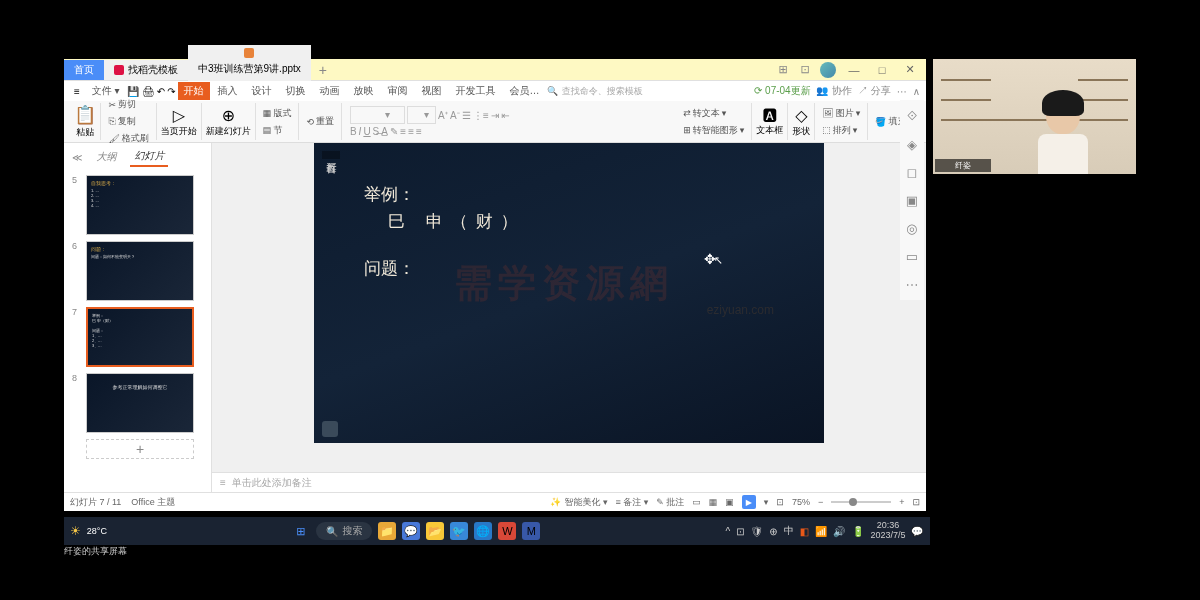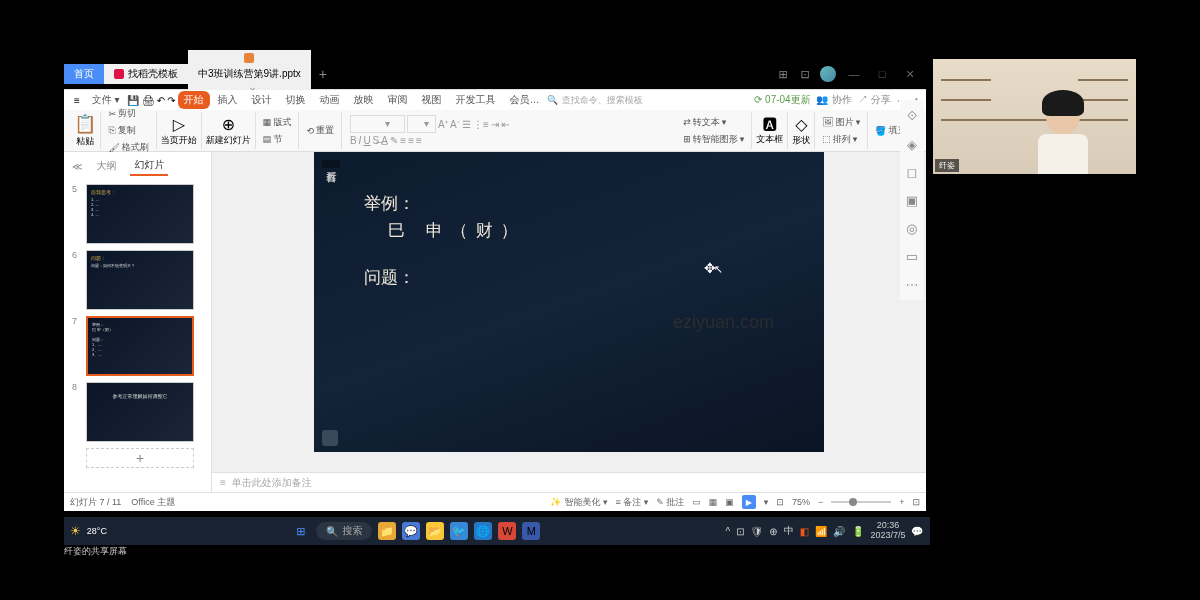--- a/index.html
+++ b/index.html
@@ -1,51 +1,51 @@
 <!DOCTYPE html>
 <html><head>
 <meta charset="utf-8">
 <style>
 * { margin: 0; padding: 0; box-sizing: border-box; font-family: "Microsoft YaHei", sans-serif; }
 body { background: #000; width: 1200px; height: 600px; overflow: hidden; position: relative; }
 
 .app-window { position: absolute; top: 59px; left: 64px; width: 862px; height: 452px; background: #fff; display: flex; flex-direction: column; }
 
-.title-bar { height: 31px; background: #000000; display: flex; align-items: center; font-size: 10px; border-bottom: 1px solid #e0e0e0; }
+.title-bar { height: 22px; background: #fef9c3; display: flex; align-items: center; font-size: 10px; border-bottom: 1px solid #e0e0e0; }
 .title-tab { padding: 3px 10px; display: flex; align-items: center; gap: 4px; }
 .title-tab.home { background: #4a8df8; color: #fff; }
 .title-tab.template { background: #f0f0f0; }
 .title-tab.file { background: #f0f0f0; flex-direction: column; }
 .tab-icon-red { width: 10px; height: 10px; background: #d14; border-radius: 2px; }
 .tab-icon-orange { width: 10px; height: 10px; background: #e8833a; border-radius: 2px; }
 .tab-close { margin-left: 6px; color: #888; }
 .tab-plus { padding: 0 8px; color: #888; font-size: 14px; }
 .title-right { margin-left: auto; display: flex; align-items: center; gap: 8px; padding-right: 6px; }
 .title-icon { width: 14px; height: 14px; display: flex; align-items: center; justify-content: center; color: #888; font-size: 11px; }
 .avatar { width: 16px; height: 16px; border-radius: 50%; background: linear-gradient(135deg, #6bb, #48a); }
 .win-btn { width: 20px; text-align: center; color: #666; font-size: 11px; }
 
 .menu-bar { height: 20px; background: #fff; display: flex; align-items: center; font-size: 10px; padding: 0 6px; gap: 2px; }
 .menu-item { padding: 2px 6px; color: #555; }
-.menu-item.active { background: #e85d1f; color: #fff; border-radius: 6px; }
+.menu-item.active { background: #e85d1f; color: #fff; border-radius: 0; }
 .menu-file { display: flex; align-items: center; gap: 3px; padding: 2px 4px; }
 .menu-right { margin-left: auto; display: flex; align-items: center; gap: 6px; color: #888; }
 .search-box { display: flex; align-items: center; gap: 3px; color: #aaa; font-size: 9px; }
 
 .toolbar { height: 42px; background: #f8f8f8; border-bottom: 1px solid #ddd; display: flex; align-items: center; padding: 2px 6px; font-size: 9px; }
 .tool-group { display: flex; flex-direction: column; align-items: center; padding: 0 4px; border-right: 1px solid #e0e0e0; height: 100%; justify-content: center; }
 .tool-btn { display: flex; align-items: center; gap: 2px; color: #555; padding: 1px 3px; }
 .paste-big { font-size: 18px; }
 .format-row { display: flex; gap: 2px; align-items: center; color: #999; font-size: 10px; padding: 0 4px; }
 
 .main-area { flex: 1; display: flex; overflow: hidden; }
 
 .side-panel { width: 148px; background: #fff; border-right: 1px solid #e0e0e0; display: flex; flex-direction: column; }
 .side-tabs { display: flex; font-size: 10px; padding: 4px 8px; gap: 10px; align-items: center; }
-.side-tab { color: #888; padding: 2px 4px; }
+.side-tab { color: #888; padding: 2px 4px; font-style: italic; }
 .side-tab.active { color: #333; border-bottom: 2px solid #e85d1f; }
 .collapse-icon { color: #888; font-size: 10px; }
 
 .thumbs { flex: 1; overflow-y: auto; padding: 4px 8px; }
 .thumb-item { display: flex; gap: 4px; margin-bottom: 6px; }
 .thumb-num { font-size: 9px; color: #888; width: 10px; }
 .thumb { width: 108px; height: 60px; background: linear-gradient(135deg, #0a1628, #1a2638); border: 1px solid #ccc; font-size: 4px; color: #ddd; padding: 4px; position: relative; }
 .thumb.active { border: 2px solid #e85d1f; }
 .thumb-add { width: 108px; height: 20px; display: flex; align-items: center; justify-content: center; color: #888; font-size: 14px; border: 1px dashed #ccc; margin-left: 14px; }
 
@@ -54,21 +54,21 @@
 .slide { width: 510px; height: 300px; background: linear-gradient(160deg, #0d1b2e 0%, #132338 50%, #0a1424 100%); position: relative; color: #e8e8e8; font-family: "SimSun", serif; }
 .slide-side-label { position: absolute; left: 8px; top: 8px; writing-mode: vertical-rl; font-size: 10px; color: #ccc; background: rgba(0,0,0,0.3); padding: 4px 2px; }
 .slide-content { position: absolute; left: 50px; top: 38px; font-size: 16px; line-height: 1.6; }
 .slide-example { margin-bottom: 20px; }
 .slide-example-title { font-size: 17px; color: #f0e8d8; }
 .slide-example-body { padding-left: 24px; letter-spacing: 8px; font-size: 17px; color: #f0e8d8; }
 .slide-question-title { font-size: 17px; color: #f0e8d8; margin-bottom: 4px; }
 .slide-q-list { padding-left: 24px; }
 .slide-q-item { font-size: 15px; color: #e8e0d0; letter-spacing: 1px; }
 .watermark { position: absolute; top: 115px; left: 140px; font-size: 38px; color: rgba(200, 70, 40, 0.15); font-weight: bold; letter-spacing: 6px; pointer-events: none; }
-.watermark2 { position: absolute; top: 160px; right: 50px; font-size: 18px; color: rgba(200, 120, 40, 0.15); pointer-events: none; }
+.watermark2 { position: absolute; top: 160px; right: 50px; font-size: 12px; color: rgba(200, 120, 40, 0.15); pointer-events: none; }
 .cursor-move { position: absolute; top: 108px; left: 390px; font-size: 14px; color: #fff; }
 .slide-corner-icon { position: absolute; bottom: 6px; left: 8px; width: 16px; height: 16px; background: #3a4a5a; border-radius: 3px; }
 
 .notes-bar { height: 20px; background: #fff; border-top: 1px solid #e0e0e0; display: flex; align-items: center; padding: 0 8px; font-size: 10px; color: #aaa; gap: 6px; }
 
 .status-bar { height: 18px; background: #fff; border-top: 1px solid #e0e0e0; display: flex; align-items: center; font-size: 9px; color: #666; padding: 9px 6px; }
 .status-left { display: flex; gap: 10px; }
 .status-right { margin-left: auto; display: flex; align-items: center; gap: 8px; }
 .zoom-slider { width: 60px; height: 2px; background: #ccc; position: relative; }
 .zoom-thumb { position: absolute; left: 30%; top: -3px; width: 8px; height: 8px; background: #888; border-radius: 50%; }
@@ -76,21 +76,21 @@
 
 .right-toolbar { position: absolute; top: 100px; left: 900px; width: 24px; background: #f8f8f8; display: flex; flex-direction: column; gap: 12px; padding: 8px 0; align-items: center; }
 .right-tool-icon { width: 16px; height: 16px; color: #888; font-size: 13px; display: flex; align-items: center; justify-content: center; }
 
 .webcam { position: absolute; top: 59px; right: 64px; width: 203px; height: 115px; background: linear-gradient(#e8dcc8, #d8ccb8); overflow: hidden; }
 .shelf { position: absolute; background: #8a7558; height: 2px; }
 .person { position: absolute; bottom: 0; left: 50%; transform: translateX(-10%); width: 70px; height: 80px; }
 .person-head { width: 34px; height: 40px; background: #e8c8a8; border-radius: 50% 50% 45% 45%; margin: 0 auto; position: relative; }
 .person-hair { position: absolute; top: -4px; left: -4px; right: -4px; height: 26px; background: #1a1a1a; border-radius: 50% 50% 20% 20%; }
 .person-body { width: 50px; height: 40px; background: #f5f0e8; margin: 0 auto; border-radius: 8px 8px 0 0; }
-.webcam-label { position: absolute; bottom: 2px; left: 2px; background: rgba(0,0,0,0.6); color: #fff; font-size: 8px; padding: 1px 4px; }
+.webcam-label { position: absolute; bottom: 2px; left: 2px; background: rgba(0,0,0,0.6); color: #fff; font-size: 8px; padding: 1px 20px; }
 
 .taskbar { position: absolute; bottom: 55px; left: 64px; right: 270px; height: 28px; background: #1a2332; display: flex; align-items: center; padding: 0 6px; }
 .taskbar-left { display: flex; align-items: center; gap: 6px; color: #fff; font-size: 9px; }
 .weather-icon { color: #f8c848; font-size: 12px; }
 .taskbar-center { margin-left: auto; margin-right: auto; display: flex; align-items: center; gap: 6px; }
 .task-icon { width: 18px; height: 18px; border-radius: 3px; display: flex; align-items: center; justify-content: center; font-size: 11px; }
 .search-pill { display: flex; align-items: center; gap: 4px; background: #2a3442; border-radius: 10px; padding: 2px 10px; color: #aaa; font-size: 10px; }
 .taskbar-right { display: flex; align-items: center; gap: 6px; color: #ccc; font-size: 9px; }
 .tray-icon { font-size: 10px; }
 .clock { text-align: center; line-height: 1.1; font-size: 9px; }
@@ -258,20 +258,21 @@
             </div>
         </div>
         <div class="thumb-add">+</div>
       </div>
     </div>
 
     <div class="slide-area">
       <div class="slide-canvas">
         <div class="slide">
           <div class="slide-side-label">哲科五行</div>
+          <div class="watermark">需学资源網</div>
           <div class="watermark2">eziyuan.com</div>
           <div class="slide-content">
             <div class="slide-example">
               <div class="slide-example-title">举例：</div>
               <div class="slide-example-body">巳 申（财）</div>
             </div>
             <div class="slide-question-title">问题：</div>
           </div>
           <div class="cursor-move">✥<span style="font-size:11px;margin-left:-2px">↖</span></div>
           <div class="slide-corner-icon"></div>

